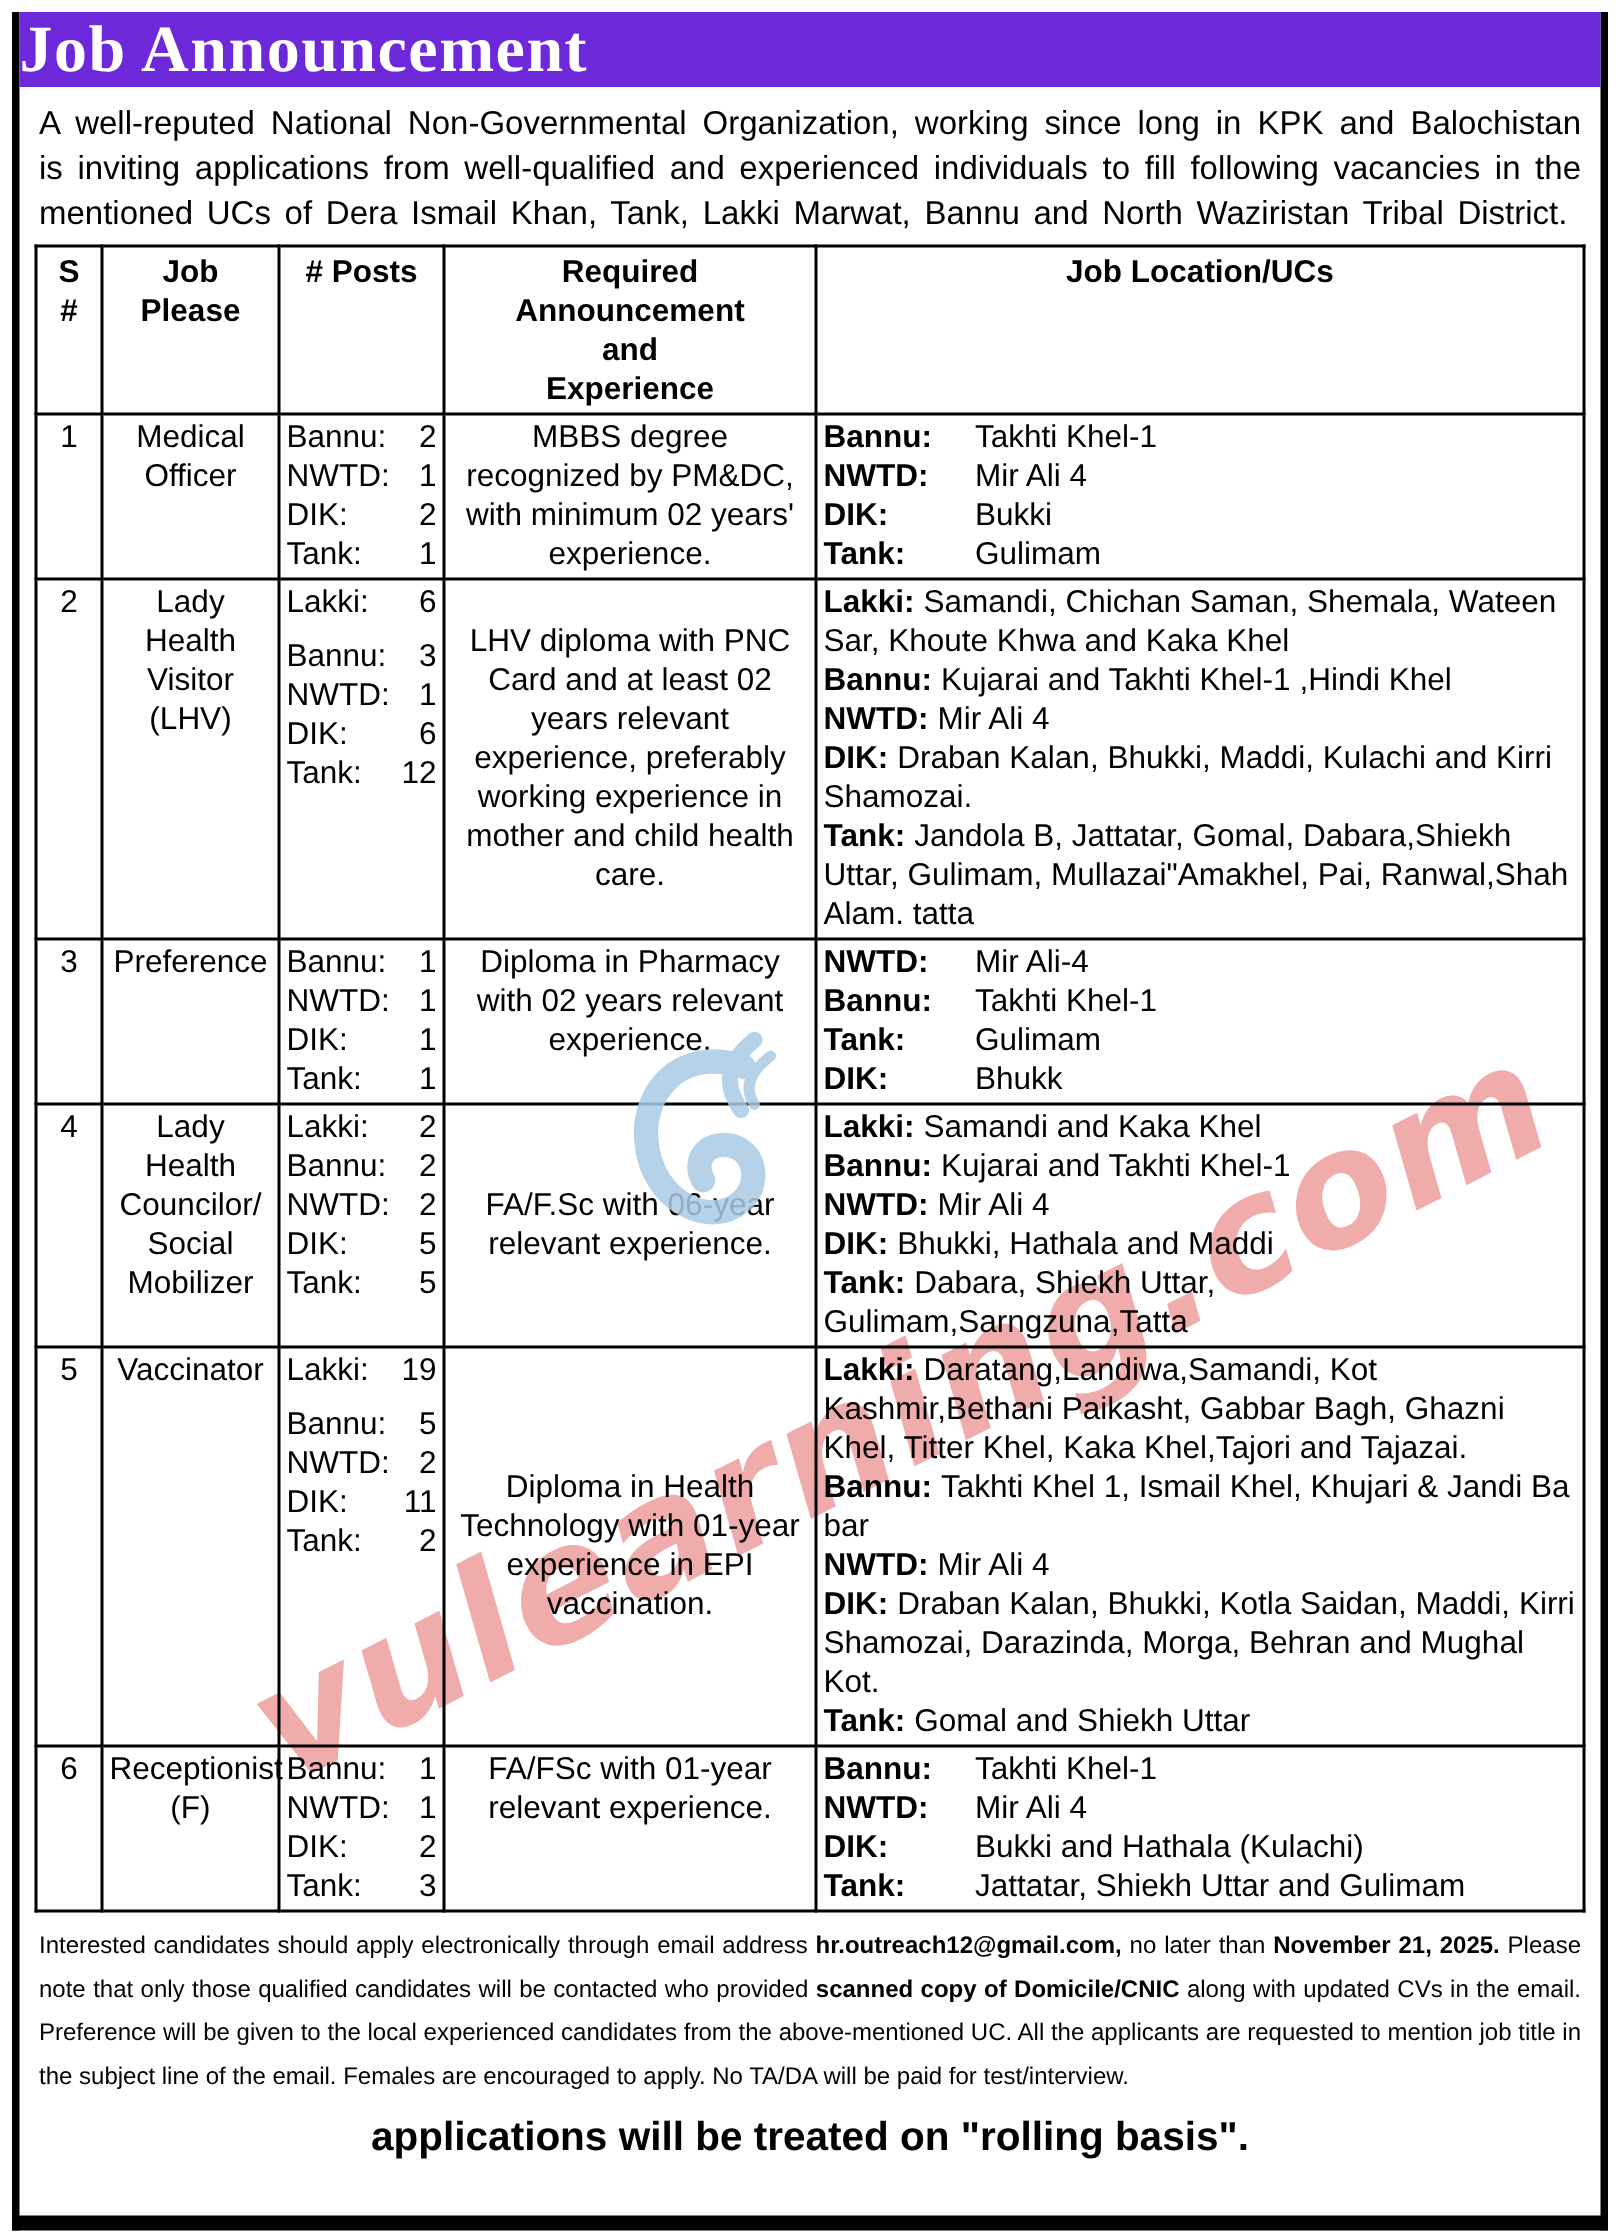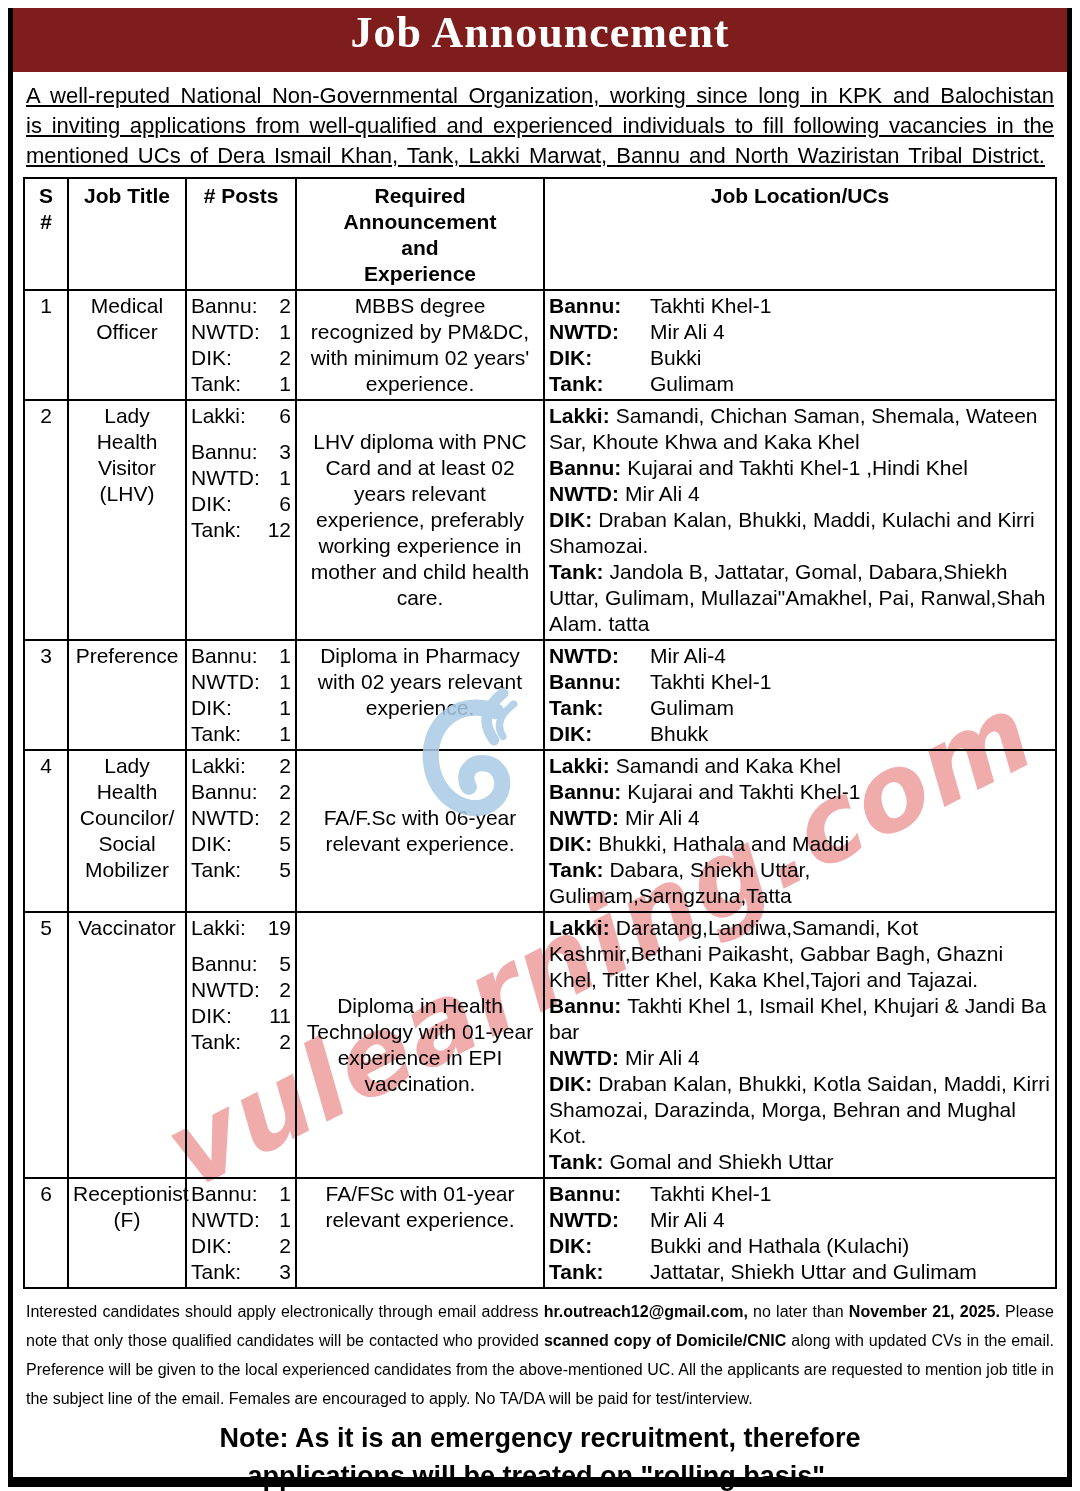--- a/index.html
+++ b/index.html
@@ -13,37 +13,35 @@
   }
   .page{
     position:absolute;
     top:8px;left:8px;right:8px;bottom:4px;
     border-left:5px solid #000;
     border-right:5px solid #000;
     border-bottom:10px solid #000;
     background:#fff;
   }
   .banner{
-    background:#7f1d1d;
+    background:#6d28d9;
     color:#fff;
-    height:64px;
+    height:50px;
     line-height:50px;
-    text-align:center;
     font-family:"Liberation Serif",serif;
     font-weight:bold;
     font-size:44px;
     letter-spacing:1px;
   }
   .intro{
     padding:9px 13px 4px 13px;
     font-size:22px;
     line-height:30px;
     text-align:justify;
     word-spacing:3px;
-    text-decoration:underline;
   }
   table.jobs{
     border-collapse:collapse;
     margin:2px 10px 0 10px;
     width:1034px;
     table-layout:fixed;
   }
   table.jobs th, table.jobs td{
     border:2px solid #000;
     vertical-align:top;
@@ -135,21 +133,21 @@
       <col style="width:248px">
       <col>
     </colgroup>
     <thead>
       <tr>
           <th>
             <div>S</div>
             <div>#</div>
           </th>
           <th>
-            <div>Job Title</div>
+            <div>Job Please</div>
           </th>
           <th>
             <div># Posts</div>
           </th>
           <th>
             <div>Required Announcement</div>
             <div>and</div>
             <div>Experience</div>
           </th>
           <th>
@@ -346,21 +344,20 @@
             <div class="loc-line"><b>DIK:</b>Bukki and Hathala (Kulachi)</div>
             <div class="loc-line"><b>Tank:</b>Jattatar, Shiekh Uttar and Gulimam</div>
           </td>
         </tr>
       </tbody>
   </table>
 
   <div class="footer"><span>Interested candidates should apply electronically through email address </span><b>hr.outreach12@gmail.com,</b><span> no later than </span><b>November 21, 2025.</b><span> Please note that only those qualified candidates will be contacted who provided </span><b>scanned copy of Domicile/CNIC</b><span> along with updated CVs in the email. Preference will be given to the local experienced candidates from the above-mentioned UC. All the applicants are requested to mention job title in the subject line of the email. Females are encouraged to apply. No TA/DA will be paid for test/interview.</span></div>
 
   <div class="note">
-    <div>Note: As it is an emergency recruitment, therefore</div>
     <div>applications will be treated on "rolling basis".</div>
   </div>
 
 </div>
 
 <svg class="logo-mark" viewBox="0 0 60 90">
   <path d="M46 14 C22 6 8 24 10 42 C12 64 34 74 45 64 C53 57 50 44 40 43 C32 42 27 49 31 56" fill="none" stroke="#a9cbe5" stroke-width="9" stroke-linecap="round"></path>
   <path d="M50 4 C40 12 38 20 45 30" fill="none" stroke="#a9cbe5" stroke-width="6" stroke-linecap="round"></path>
   <path d="M56 10 C48 16 46 22 50 28" fill="none" stroke="#a9cbe5" stroke-width="4" stroke-linecap="round"></path>
 </svg>

